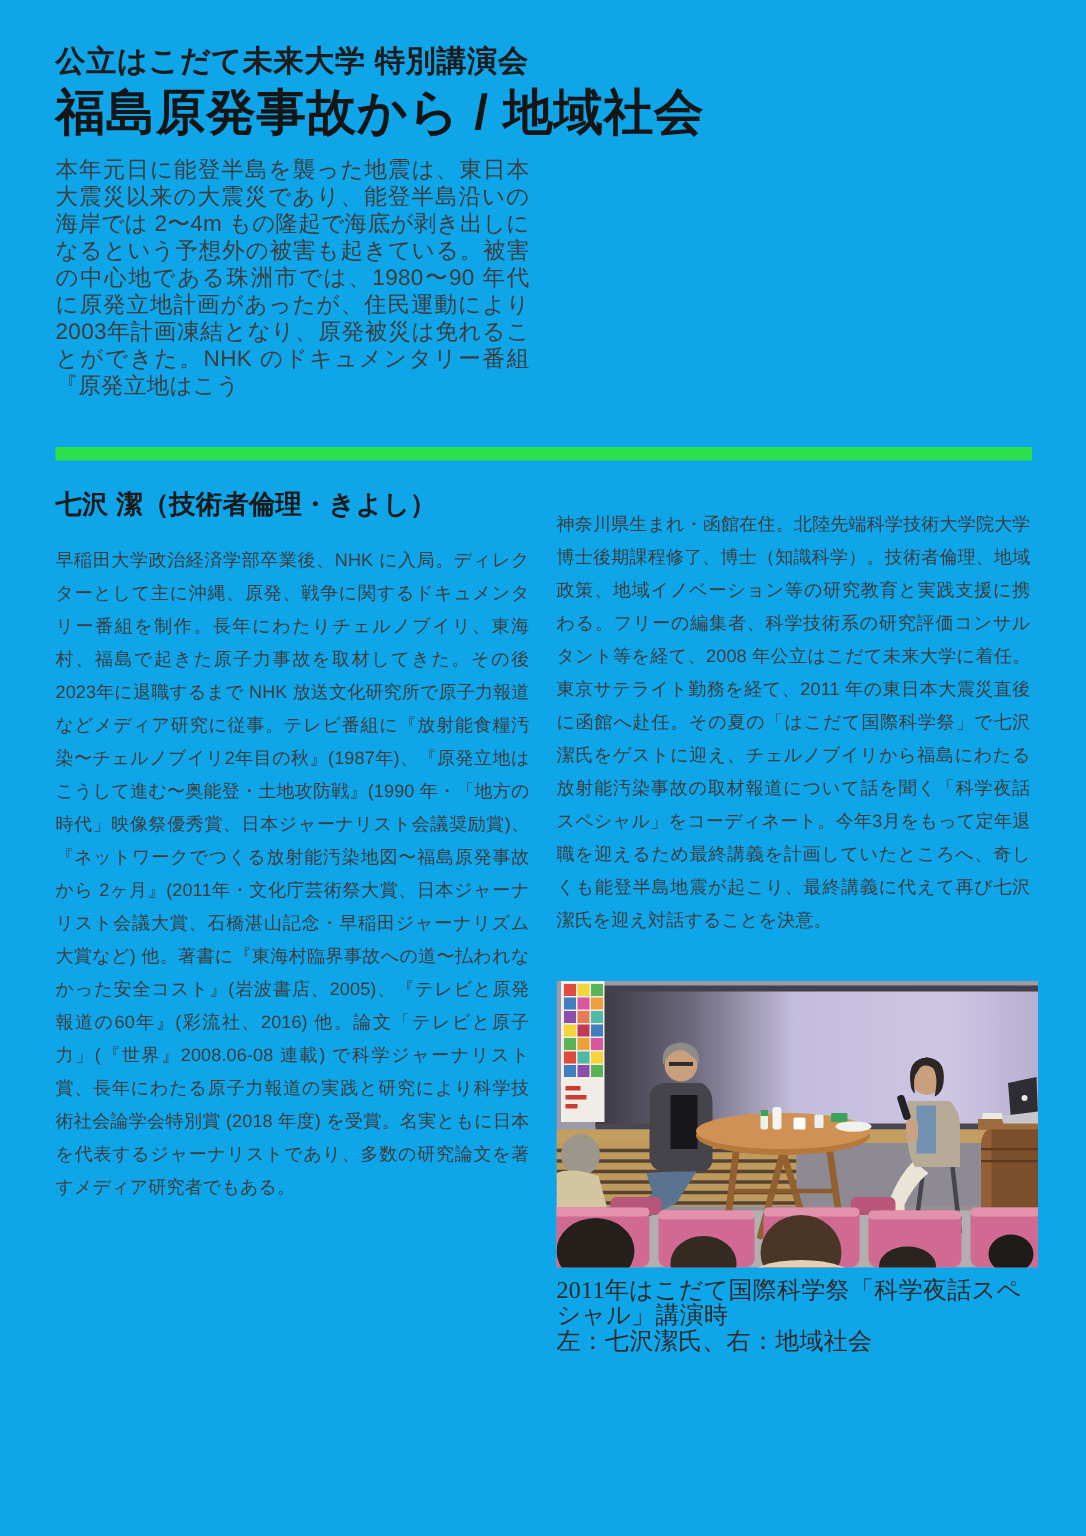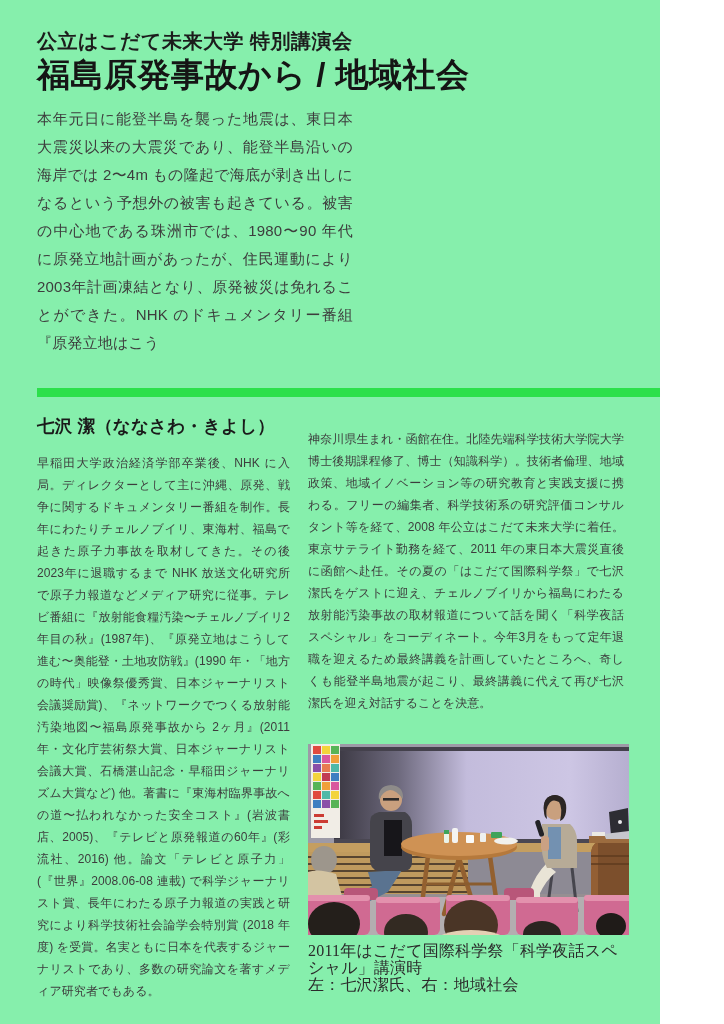--- a/index.html
+++ b/index.html
@@ -2,32 +2,32 @@
 <html><head>
 <meta charset="utf-8">
 <style>
   html,body{margin:0;padding:0;background:#ffffff;}
   body{
     width:724px;height:1024px;
     font-family:"Liberation Sans","DejaVu Sans",sans-serif;
     color:#2f2f2f;
     -webkit-font-smoothing:antialiased;
   }
-  .page{position:relative;width:660px;height:1024px;background:#86efac;overflow:hidden;}
+  .page{position:relative;width:724px;height:1024px;background:#0ea5e9;overflow:hidden;}
   .content{padding:28px 36px 0 37px;}
 
   
   .kicker{font-size:20px;font-weight:700;line-height:26px;color:#1c1c1c;letter-spacing:.5px;}
   .title{font-size:33px;font-weight:700;line-height:40px;color:#151515;margin-top:1px;letter-spacing:.5px;}
   .subtitle{font-size:17.5px;font-weight:700;line-height:24px;color:#1c1c1c;letter-spacing:.3px;}
 
   
   .intro{display:flex;gap:18px;margin-top:10px;}
   .intro .col{
-    width:316px;font-size:15px;line-height:28px;color:#3d3d3d;
+    width:316px;font-size:15px;line-height:18px;color:#3d3d3d;
     text-align:justify;letter-spacing:.2px;
   }
 
   
   .divider{margin-top:31px;height:9px;width:651px;background:#2ce04b;}
 
   
   .speakers{display:flex;gap:18px;margin-top:17px;}
   .speaker{width:316px;}
   .speaker-name{font-size:17.5px;font-weight:700;color:#1a1a1a;line-height:24px;letter-spacing:.2px;}
@@ -52,21 +52,21 @@
 
     <div class="intro">
       <div class="col">本年元日に能登半島を襲った地震は、東日本大震災以来の大震災であり、能登半島沿いの海岸では 2〜4m もの隆起で海底が剥き出しになるという予想外の被害も起きている。被害の中心地である珠洲市では、1980〜90 年代に原発立地計画があったが、住民運動により 2003年計画凍結となり、原発被災は免れることができた。NHK のドキュメンタリー番組『原発立地はこう</div>
     </div>
 
     <div class="divider" style="background: rgb(44, 224, 75);"></div>
 
     <div class="speakers">
 
       <div class="speaker">
-        <div class="speaker-name">七沢 潔（ななさわ・きよし）</div>
+        <div class="speaker-name">七沢 潔（技術者倫理・きよし）</div>
         <div class="speaker-bio">早稲田大学政治経済学部卒業後、NHK に入局。ディレクターとして主に沖縄、原発、戦争に関するドキュメンタリー番組を制作。長年にわたりチェルノブイリ、東海村、福島で起きた原子力事故を取材してきた。その後 2023年に退職するまで NHK 放送文化研究所で原子力報道などメディア研究に従事。テレビ番組に『放射能食糧汚染〜チェルノブイリ2年目の秋』(1987年)、『原発立地はこうして進む〜奥能登・土地攻防戦』(1990 年・「地方の時代」映像祭優秀賞、日本ジャーナリスト会議奨励賞)、『ネットワークでつくる放射能汚染地図〜福島原発事故から 2ヶ月』(2011年・文化庁芸術祭大賞、日本ジャーナリスト会議大賞、石橋湛山記念・早稲田ジャーナリズム大賞など) 他。著書に『東海村臨界事故への道〜払われなかった安全コスト』(岩波書店、2005)、『テレビと原発報道の60年』(彩流社、2016) 他。論文「テレビと原子力」(『世界』2008.06-08 連載) で科学ジャーナリスト賞、長年にわたる原子力報道の実践と研究により科学技術社会論学会特別賞 (2018 年度) を受賞。名実ともに日本を代表するジャーナリストであり、多数の研究論文を著すメディア研究者でもある。</div>
       </div>
 
       <div class="speaker">
         <div class="speaker-bio">神奈川県生まれ・函館在住。北陸先端科学技術大学院大学博士後期課程修了、博士（知識科学）。技術者倫理、地域政策、地域イノベーション等の研究教育と実践支援に携わる。フリーの編集者、科学技術系の研究評価コンサルタント等を経て、2008 年公立はこだて未来大学に着任。東京サテライト勤務を経て、2011 年の東日本大震災直後に函館へ赴任。その夏の「はこだて国際科学祭」で七沢潔氏をゲストに迎え、チェルノブイリから福島にわたる放射能汚染事故の取材報道について話を聞く「科学夜話スペシャル」をコーディネート。今年3月をもって定年退職を迎えるため最終講義を計画していたところへ、奇しくも能登半島地震が起こり、最終講義に代えて再び七沢潔氏を迎え対話することを決意。</div>
 
         <div class="photo-wrap">
           <svg viewBox="0 0 321 191" xmlns="http://www.w3.org/2000/svg">
             <defs>
               <linearGradient id="scr" x1="0" y1="0" x2="1" y2="0">

